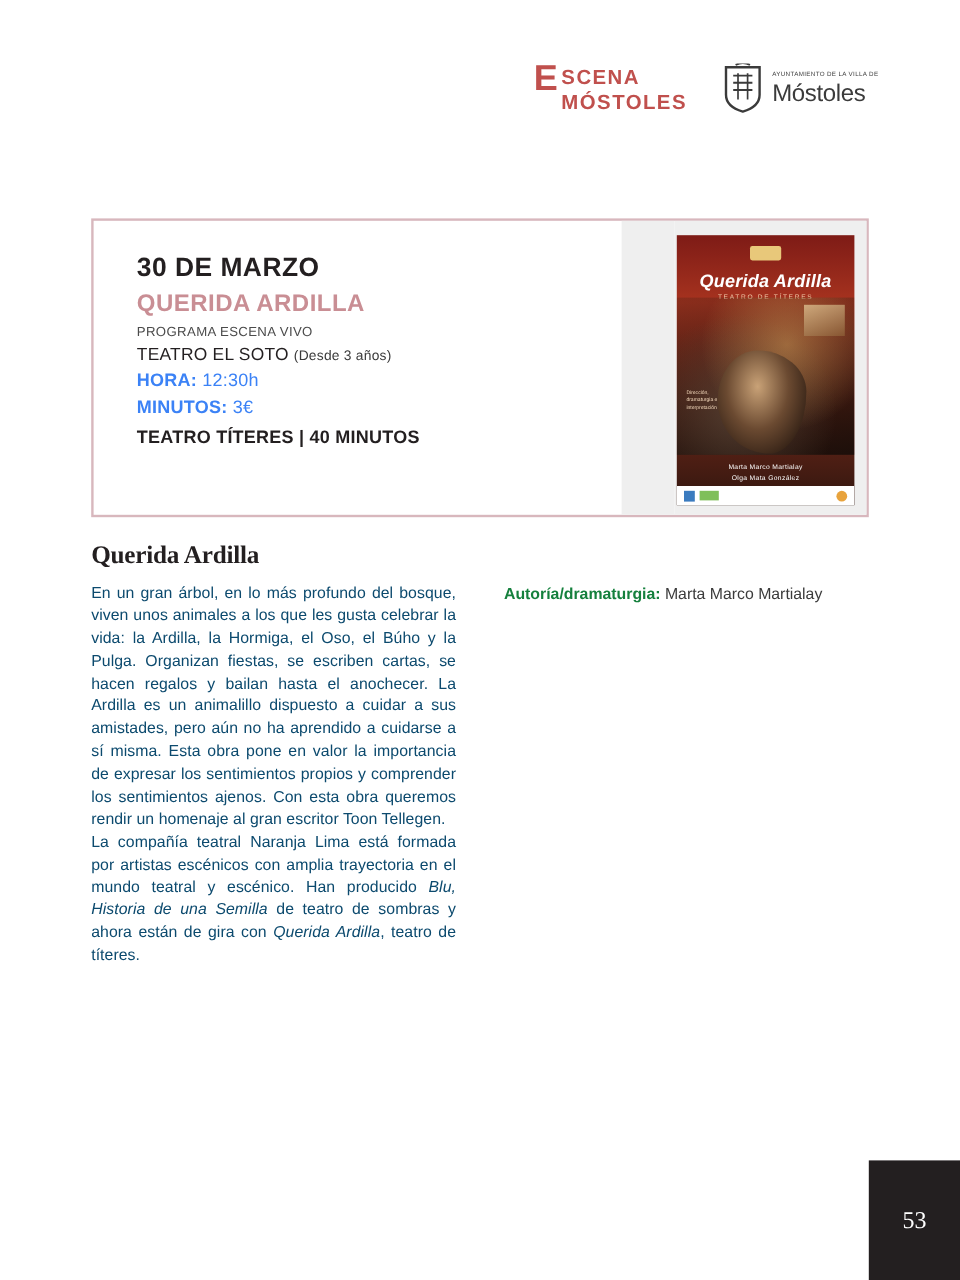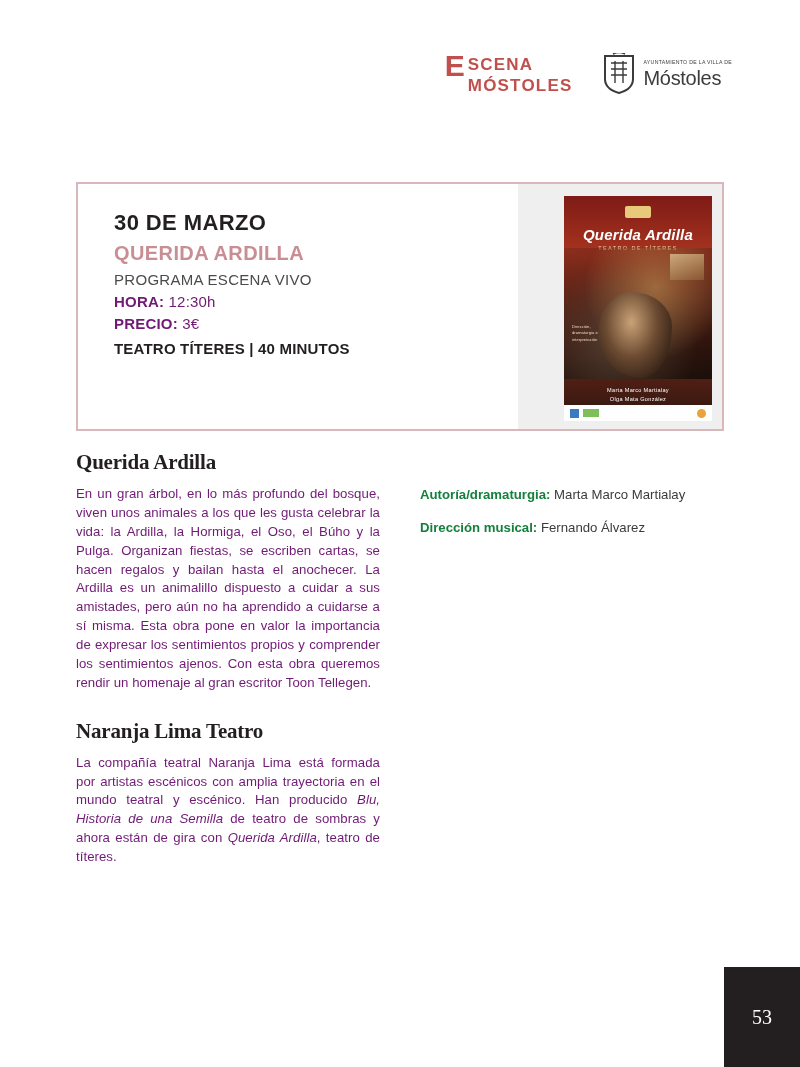--- a/index.html
+++ b/index.html
@@ -110,35 +110,35 @@
     margin: 0 0 6px 0;
   }
   .show-title {
     font-size: 20px;
     font-weight: bold;
     letter-spacing: 0.4px;
     color: #c98e94;
     margin: 0 0 6px 0;
   }
   .program-line {
-    font-size: 15px;
+    font-size: 11px;
     color: #4b4b4b;
     letter-spacing: 0.3px;
     margin-bottom: 5px;
   }
   .venue-line {
     font-size: 14.5px;
     color: #231f20;
     letter-spacing: 0.2px;
     margin-bottom: 5px;
   }
   .venue-line .age { font-size: 11.5px; color: #3a3a3a; }
   .meta-line {
     font-size: 15px;
-    color: #701a75;
+    color: #3b82f6;
     margin-bottom: 5px;
     letter-spacing: 0.2px;
   }
   .meta-line b { font-weight: bold; }
   .genre-line {
     font-size: 15px;
     font-weight: bold;
     letter-spacing: 0.2px;
     margin-top: 8px;
   }
@@ -254,21 +254,21 @@
     letter-spacing: -0.2px;
     margin: 0 0 10px 0;
     color: #231f20;
   }
   h2.section.second { margin-top: 26px; }
 
   p.para {
     font-size: 13.2px;
     line-height: 1.43;
     text-align: justify;
-    color: #701a75;
+    color: #0c4a6e;
     margin: 0;
     letter-spacing: 0.05px;
   }
   p.para i { font-style: italic; }
 
   .credit {
     font-size: 13.2px;
     line-height: 1.42;
     color: #3b3b3b;
     margin: 0 0 14px 0;
@@ -319,26 +319,30 @@
         <span class="big">Móstoles</span>
       </div>
     </div>
   </div>
 
   <div class="card">
     <div class="card-left">
       <div class="date-title">30 DE MARZO</div>
       <div class="show-title">QUERIDA ARDILLA</div>
       <div class="program-line">PROGRAMA ESCENA VIVO</div>
+      <div class="venue-line">
+        <span>TEATRO EL SOTO</span>
+        <span class="age">(Desde 3 años)</span>
+      </div>
       <div class="meta-line">
         <b>HORA:</b>
         <span>12:30h</span>
       </div>
       <div class="meta-line">
-        <b>PRECIO:</b>
+        <b>MINUTOS:</b>
         <span>3€</span>
       </div>
       <div class="genre-line">TEATRO TÍTERES | 40 MINUTOS</div>
     </div>
 
     <div class="card-mid"></div>
 
     <div class="card-right">
       <div class="poster">
         <div class="p-top">
@@ -364,26 +368,24 @@
       </div>
     </div>
   </div>
 
   <div class="body-wrap">
     <div class="cols">
       <div class="col-left">
         <h2 class="section">Querida Ardilla</h2>
         <p class="para">En un gran árbol, en lo más profundo del bosque, viven unos animales a los que les gusta celebrar la vida: la Ardilla, la Hormiga, el Oso, el Búho y la Pulga. Organizan fiestas, se escriben cartas, se hacen regalos y bailan hasta el anochecer. La Ardilla es un animalillo dispuesto a cuidar a sus amistades, pero aún no ha aprendido a cuidarse a sí misma. Esta obra pone en valor la importancia de expresar los sentimientos propios y comprender los sentimientos ajenos. Con esta obra queremos rendir un homenaje al gran escritor Toon Tellegen.</p>
 
-        <h2 class="section second">Naranja Lima Teatro</h2>
         <p class="para"><span>La compañía teatral Naranja Lima está formada por artistas escénicos con amplia trayectoria en el mundo teatral y escénico. Han producido </span><i>Blu, Historia de una Semilla</i><span> de teatro de sombras y ahora están de gira con </span><i>Querida Ardilla</i><span>, teatro de títeres.</span></p>
       </div>
 
       <div class="col-right">
         <p class="credit"><b>Autoría/dramaturgia:</b><span> Marta Marco Martialay</span></p>
-        <p class="credit"><b>Dirección musical:</b><span> Fernando Álvarez</span></p>
       </div>
     </div>
   </div>
 
   <div class="page-num">53</div>
 
 </div>
 
 </body></html>

